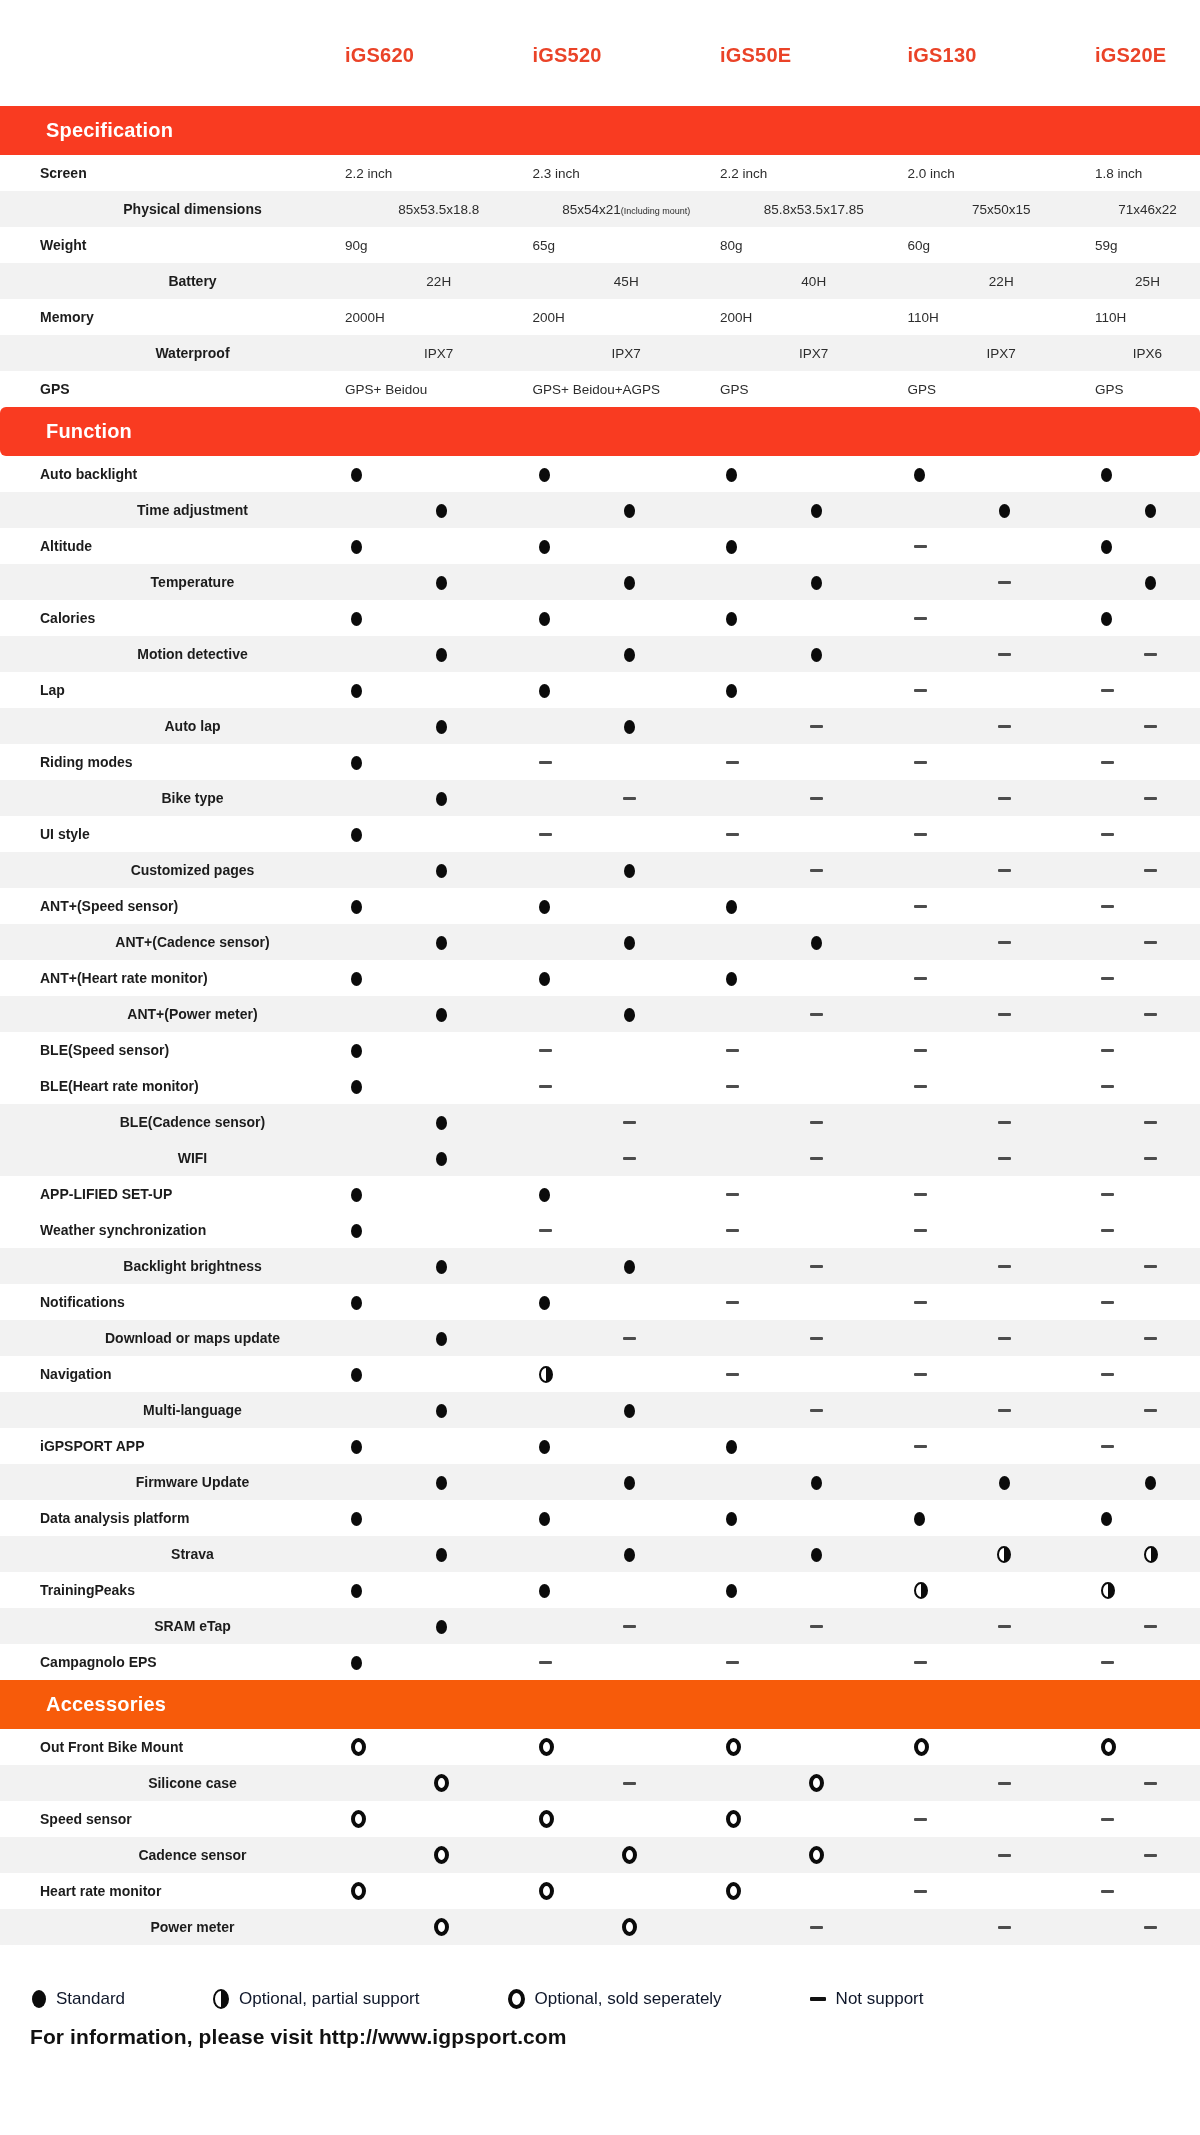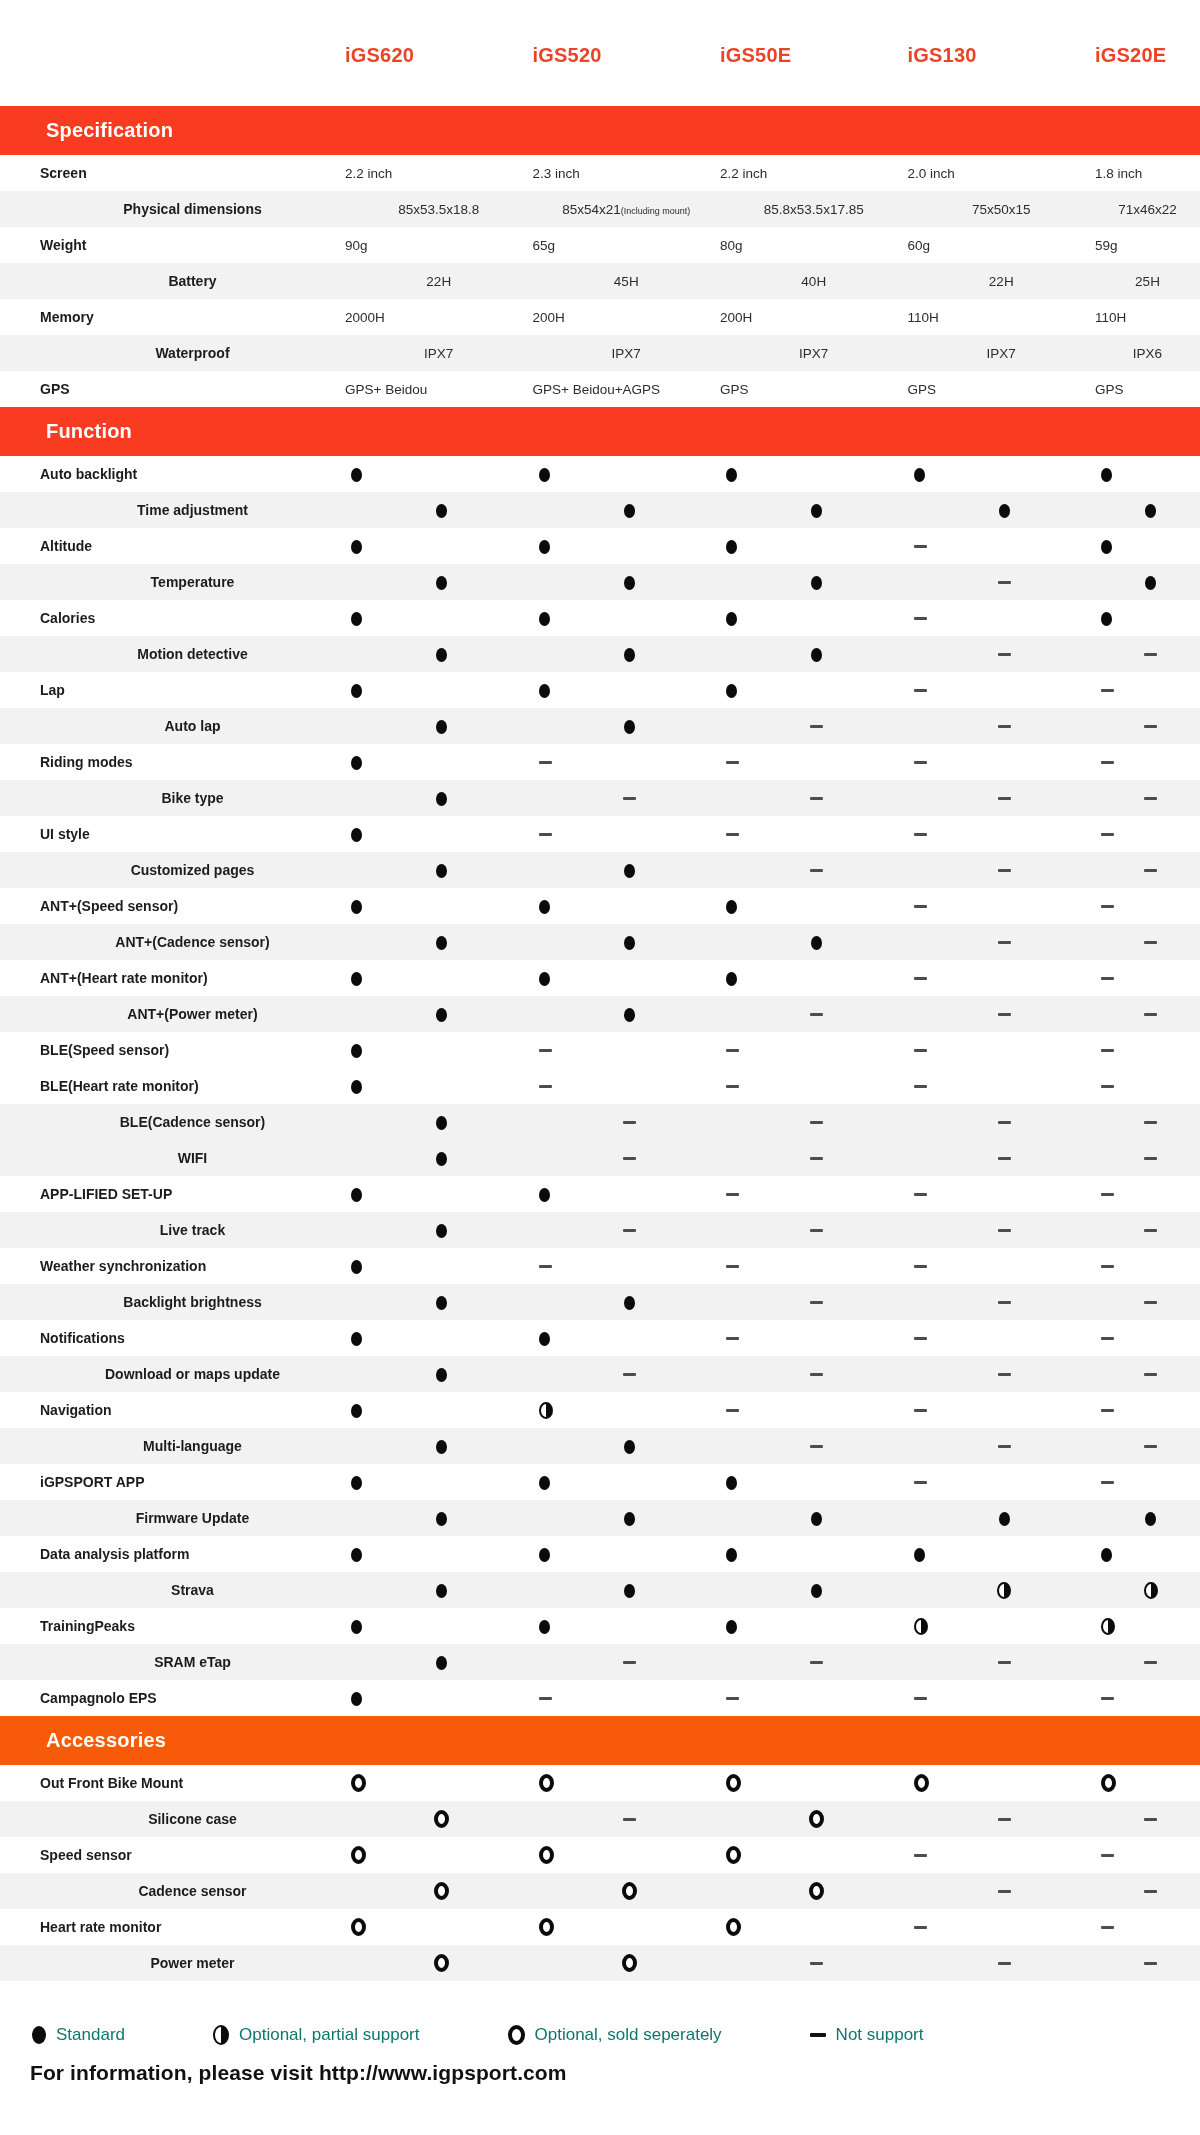--- a/index.html
+++ b/index.html
@@ -66,21 +66,21 @@
     background: linear-gradient(90deg, #ffffff 50%, #0b0b0b 50%);
   }
   .sym-O { width: 15px; height: 18px; border: 4px solid #0b0b0b; border-radius: 50%; background: #ffffff; }
   .sym-N { width: 13px; height: 3px; background: #4d4d4d; border-radius: 1px; }
 
   
   .legend {
     display: flex;
     align-items: center;
     margin: 44px 0 0 32px;
-    color: #0f766e;
+    color: #0f172a;
     font-size: 17px;
     text-align: right;
   }
   .legend-item { display: flex; align-items: center; margin-right: 88px; }
   .legend-item .sym { margin: 0 10px 0 0; }
   .legend .sym-S { width: 14px; height: 18px; }
   .legend .sym-P { width: 16px; height: 20px; }
   .legend .sym-O { width: 17px; height: 20px; }
   .legend .sym-N { width: 16px; height: 4px; background: #111111; }
 
@@ -158,21 +158,21 @@
         <div><span class="cell-text">IPX6</span></div>
       </div>
       <div class="grid row">
         <div class="row-label">GPS</div>
         <div><span class="cell-text">GPS+ Beidou</span></div>
         <div><span class="cell-text">GPS+ Beidou+AGPS</span></div>
         <div><span class="cell-text">GPS</span></div>
         <div><span class="cell-text">GPS</span></div>
         <div><span class="cell-text">GPS</span></div>
       </div>
-      <div class="section-bar" style="background: rgb(249, 59, 33);">
+      <div class="section-bar" style="background: rgb(249, 59, 33); border-radius: 6px;">
         <span>Function</span>
       </div>
       <div class="grid row">
         <div class="row-label">Auto backlight</div>
         <div><span class="sym sym-S"></span></div>
         <div><span class="sym sym-S"></span></div>
         <div><span class="sym sym-S"></span></div>
         <div><span class="sym sym-S"></span></div>
         <div><span class="sym sym-S"></span></div>
       </div>
@@ -325,28 +325,20 @@
         <div><span class="sym sym-S"></span></div>
         <div><span class="sym sym-N"></span></div>
         <div><span class="sym sym-N"></span></div>
         <div><span class="sym sym-N"></span></div>
         <div><span class="sym sym-N"></span></div>
       </div>
       <div class="grid row">
         <div class="row-label">APP-LIFIED SET-UP</div>
         <div><span class="sym sym-S"></span></div>
         <div><span class="sym sym-S"></span></div>
-        <div><span class="sym sym-N"></span></div>
-        <div><span class="sym sym-N"></span></div>
-        <div><span class="sym sym-N"></span></div>
-      </div>
-      <div class="grid row alt">
-        <div class="row-label">Live track</div>
-        <div><span class="sym sym-S"></span></div>
-        <div><span class="sym sym-N"></span></div>
         <div><span class="sym sym-N"></span></div>
         <div><span class="sym sym-N"></span></div>
         <div><span class="sym sym-N"></span></div>
       </div>
       <div class="grid row">
         <div class="row-label">Weather synchronization</div>
         <div><span class="sym sym-S"></span></div>
         <div><span class="sym sym-N"></span></div>
         <div><span class="sym sym-N"></span></div>
         <div><span class="sym sym-N"></span></div>

